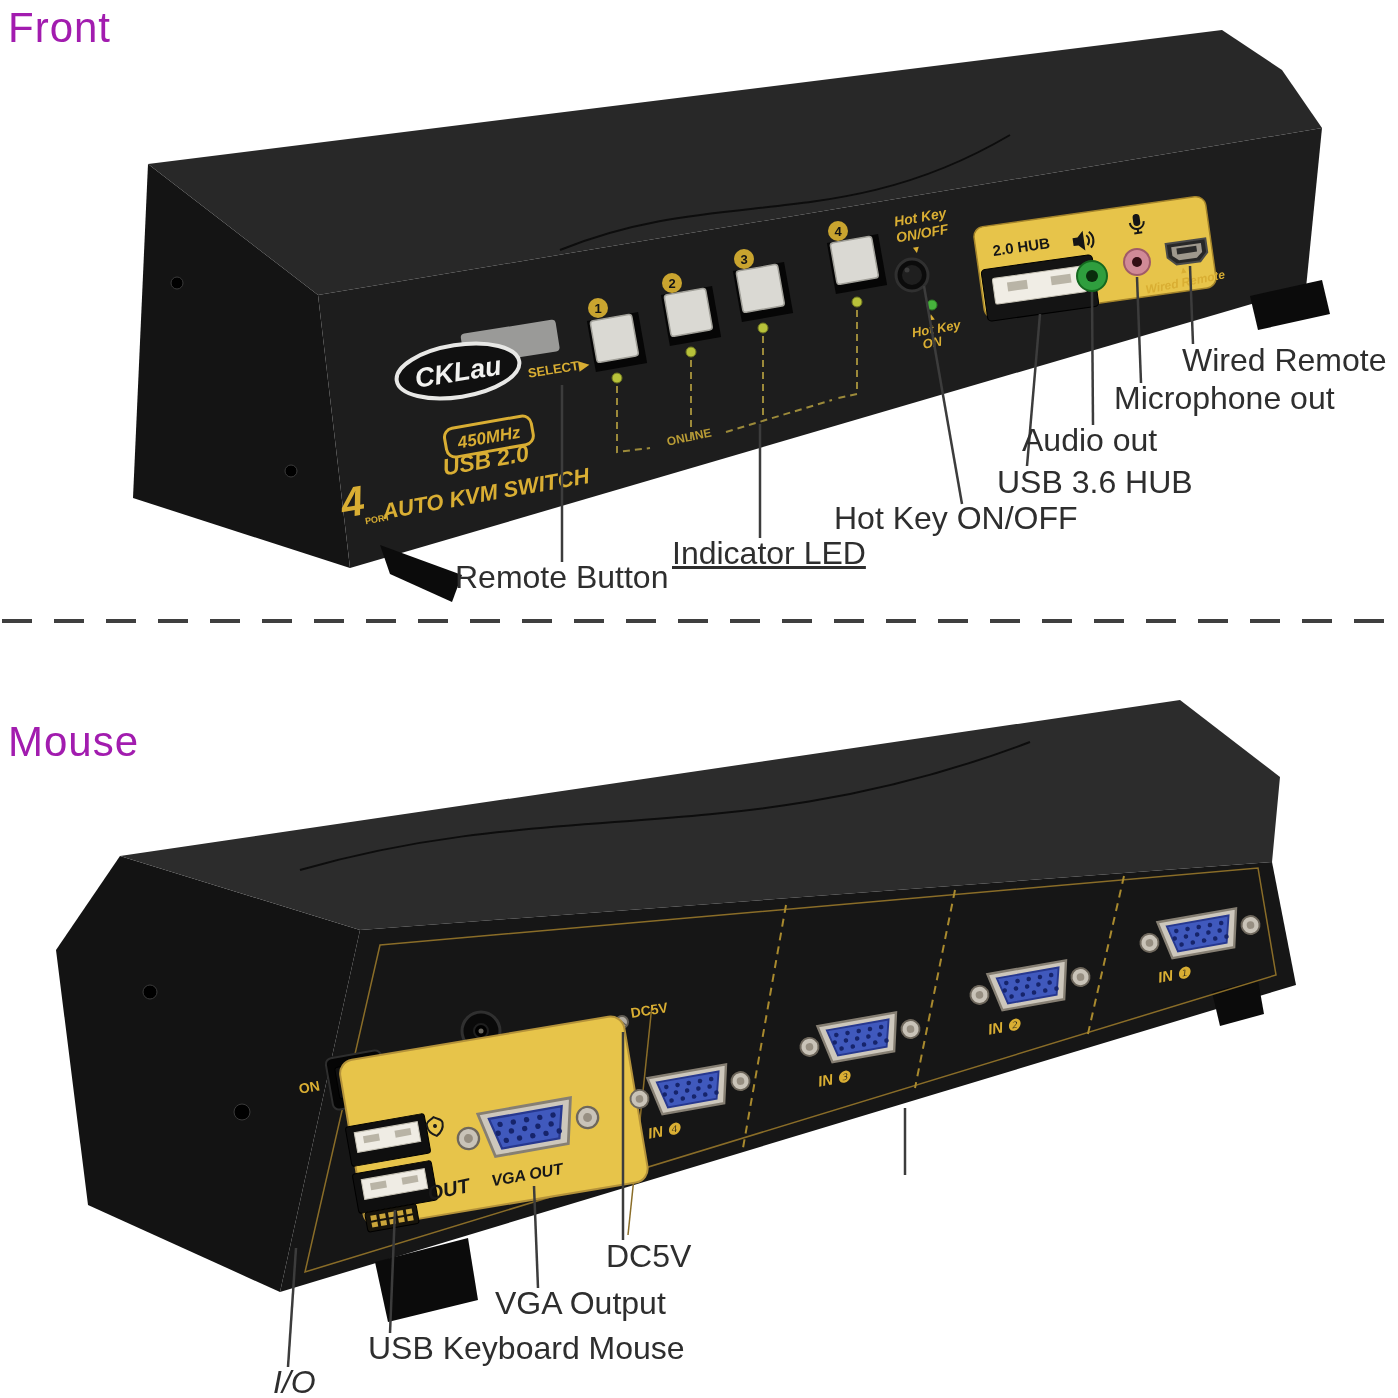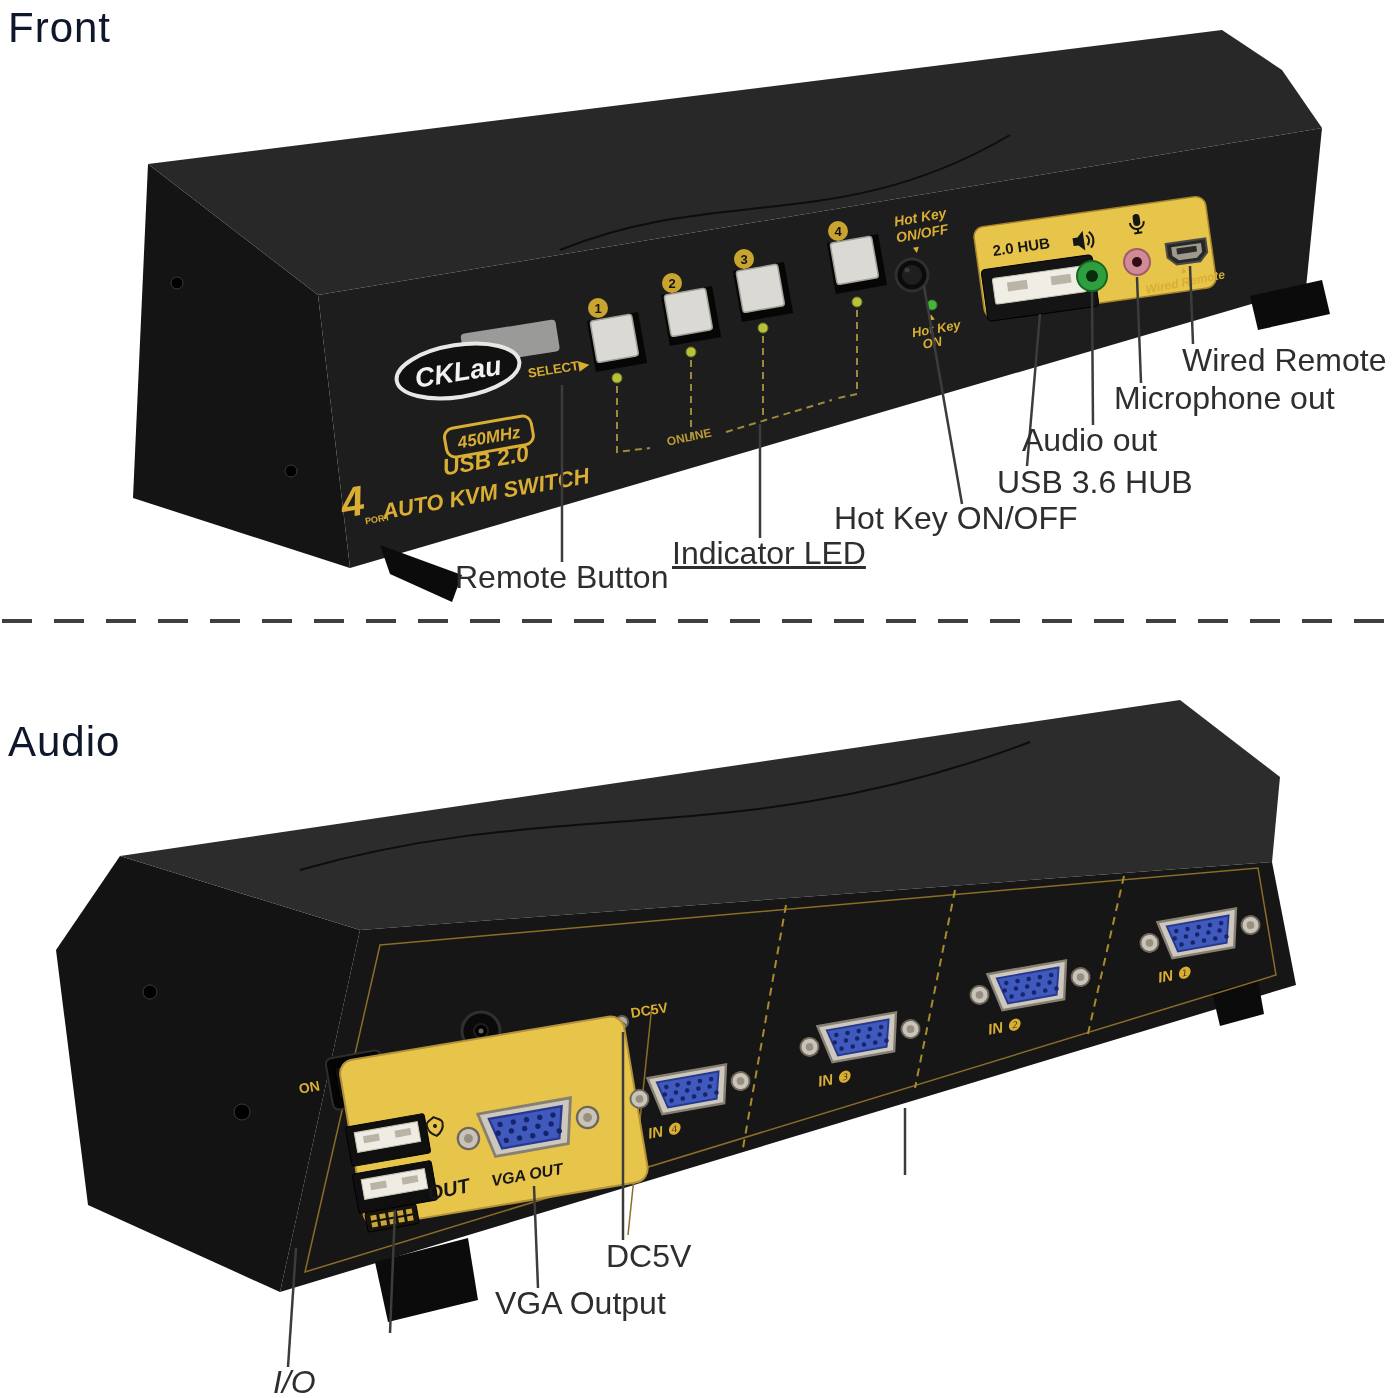--- a/index.html
+++ b/index.html
@@ -2,21 +2,21 @@
 <html><head>
 <meta charset="utf-8">
 <style>
   html,body{margin:0;padding:0;background:#ffffff;}
   .stage{
     position:relative;width:1398px;height:1398px;background:#ffffff;overflow:hidden;
     font-family:"Liberation Sans", sans-serif;
   }
   .stage svg{position:absolute;left:0;top:0;}
   .section-title{
-    position:absolute;font-size:42px;color:#0f172a;letter-spacing:1px;white-space:nowrap;
+    position:absolute;font-size:42px;color:#a21caf;letter-spacing:1px;white-space:nowrap;
   }
   .callout{
     position:absolute;font-size:32px;color:#2e2e2e;white-space:nowrap;line-height:1.0;
   }
 </style>
 </head>
 <body>
 
 <div class="stage">
 
@@ -291,27 +291,28 @@
       <line x1="296" y1="1248" x2="288" y2="1367"></line>
       <line x1="395" y1="1210" x2="390" y2="1333"></line>
       <line x1="534" y1="1186" x2="538" y2="1288"></line>
       <line x1="623" y1="1032" x2="623" y2="1240"></line>
       <line x1="905" y1="1108" x2="905" y2="1175"></line>
     </g>
   </g>
 </svg>
 
 <div class="section-title" style="left:8px;top:4px;">Front</div>
-<div class="section-title" style="left:8px;top:718px;">Audio</div>
+<div class="section-title" style="left:8px;top:718px;">Mouse</div>
 
 <div class="callout" style="left:455px;top:561px;">Remote Button</div>
 <div class="callout" style="left:672px;top:537px;text-decoration:underline;">Indicator LED</div>
 <div class="callout" style="left:834px;top:502px;">Hot Key ON/OFF</div>
 <div class="callout" style="left:997px;top:466px;">USB 3.6 HUB</div>
 <div class="callout" style="left:1022px;top:424px;">Audio out</div>
 <div class="callout" style="left:1114px;top:382px;">Microphone out</div>
 <div class="callout" style="left:1182px;top:344px;">Wired Remote</div>
 
 <div class="callout" style="left:273px;top:1366px;font-style:italic;">I/O</div>
+<div class="callout" style="left:368px;top:1332px;">USB Keyboard Mouse</div>
 <div class="callout" style="left:495px;top:1287px;">VGA Output</div>
 <div class="callout" style="left:606px;top:1240px;">DC5V</div>
 
 </div>
 
 </body></html>

